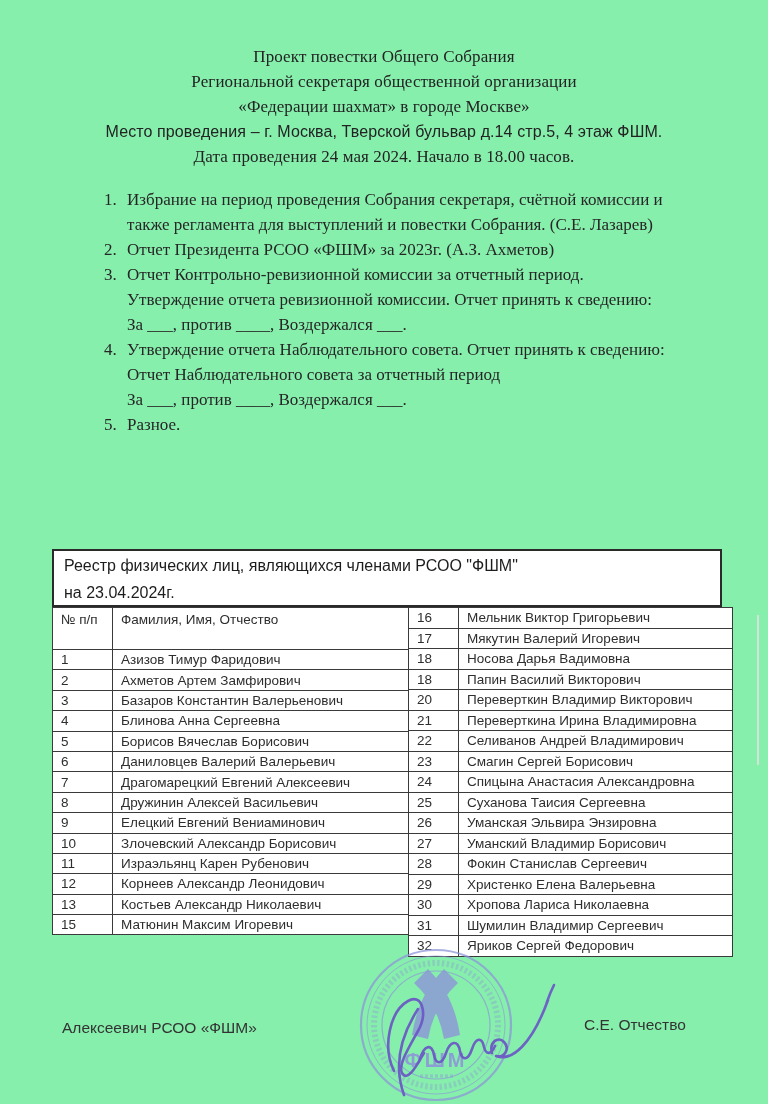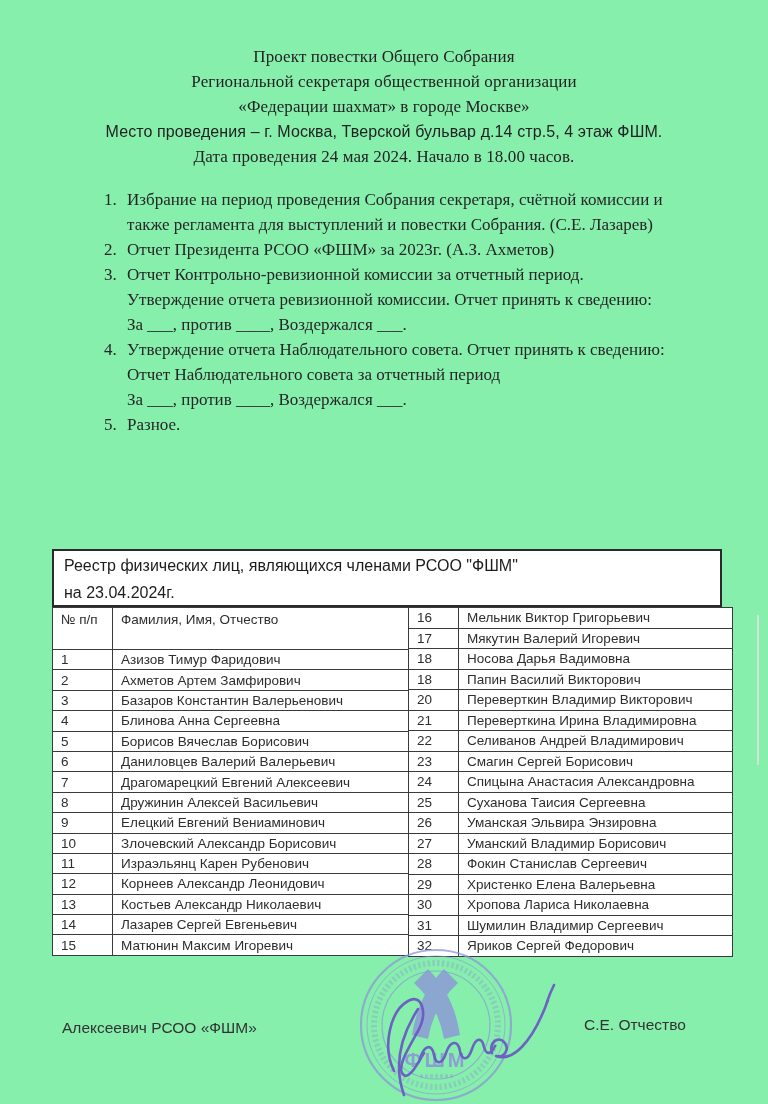--- a/index.html
+++ b/index.html
@@ -264,24 +264,20 @@
           <td>11</td>
           <td>Израэльянц Карен Рубенович</td>
         </tr>
         <tr>
           <td>12</td>
           <td>Корнеев Александр Леонидович</td>
         </tr>
         <tr>
           <td>13</td>
           <td>Костьев Александр Николаевич</td>
-        </tr>
-        <tr>
-          <td>14</td>
-          <td>Лазарев Сергей Евгеньевич</td>
         </tr>
         <tr>
           <td>15</td>
           <td>Матюнин Максим Игоревич</td>
         </tr>
       </tbody>
   </table>
 
   <table class="tbl tbl-right">
     <colgroup>

